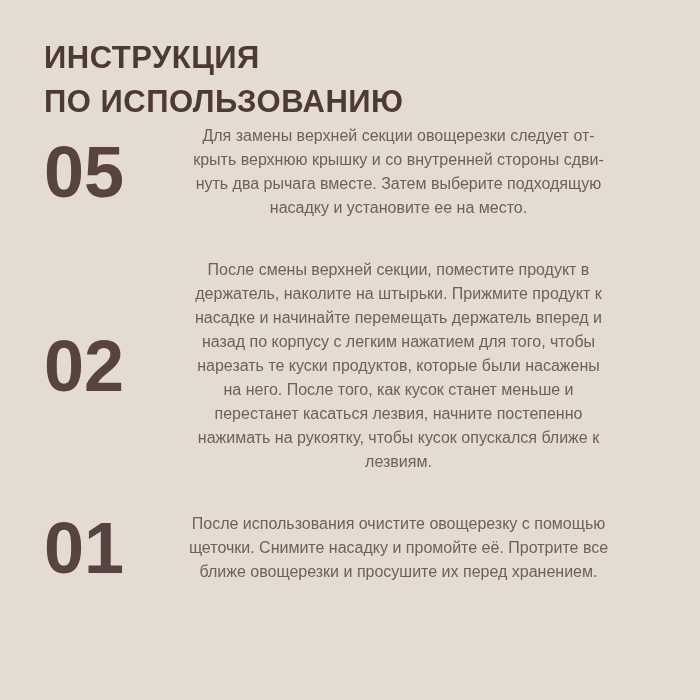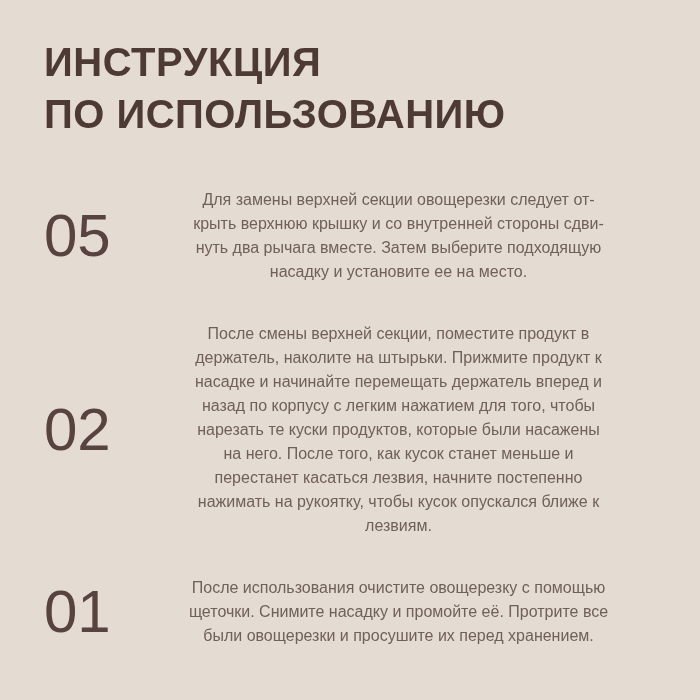--- a/index.html
+++ b/index.html
@@ -14,37 +14,36 @@
     background:var(--bg);
     font-family:"Liberation Sans",sans-serif;
     overflow:hidden;
   }
   .page{
     width:700px;height:700px;
     padding:36px 24px 0 44px;
   }
   .title{
     font-weight:bold;
-    font-size:40px;
-    line-height:52px;
+    font-size:31px;
+    line-height:44px;
     letter-spacing:.5px;
     color:var(--title);
     white-space:pre-line;
-    margin-bottom:48px;
   }
   .step{
     display:flex;
     align-items:center;
     margin-bottom:38px;
   }
   .step-num{
     flex:0 0 77px;
     width:77px;
-    font-weight:normal;
-    font-size:60px;
+    font-weight:bold;
+    font-size:72px;
     line-height:1;
     color:var(--num);
   }
   .step-text{
     flex:1;
     font-size:16px;
     line-height:24px;
     color:var(--body);
     white-space:pre-line;
     text-align:center;
@@ -76,16 +75,16 @@
 на него. После того, как кусок станет меньше и
 перестанет касаться лезвия, начните постепенно
 нажимать на рукоятку, чтобы кусок опускался ближе к
 лезвиям.</div>
   </div>
 
   <div class="step">
     <div class="step-num">01</div>
     <div class="step-text">После использования очистите овощерезку с помощью
 щеточки. Снимите насадку и промойте её. Протрите все
-были овощерезки и просушите их перед хранением.</div>
+ближе овощерезки и просушите их перед хранением.</div>
   </div>
 
 </div>
 
 </body></html>

